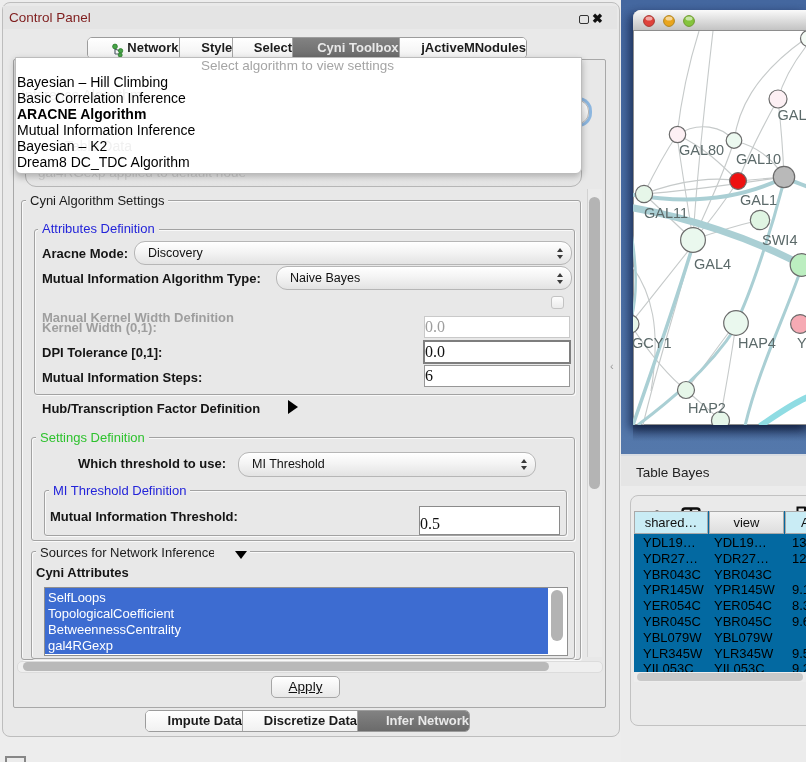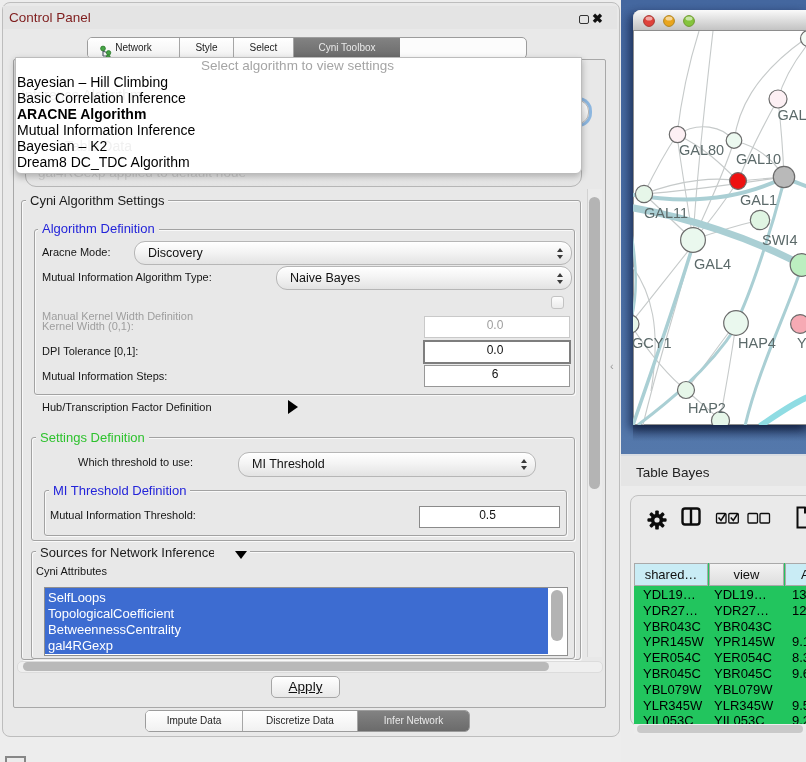--- a/index.html
+++ b/index.html
@@ -1,35 +1,35 @@
 <!DOCTYPE html>
 <html><head>
 <meta charset="utf-8">
 <style>
   html,body{margin:0;padding:0;}
   body{width:806px;height:762px;position:relative;overflow:hidden;
        background:#ededed;font-family:"Liberation Sans",sans-serif;}
   .abs{position:absolute;}
-  .lbl{font-size:11px;font-weight:normal;color:#151515;white-space:nowrap;}
+  .lbl{font-size:13px;font-weight:bold;color:#151515;white-space:nowrap;}
   .dis{color:#9e9e9e;}
   .combo{position:absolute;border:1px solid #b6b6b6;border-radius:11px;
      background:linear-gradient(180deg,#ffffff 0%,#f4f4f4 45%,#e3e3e3 100%);
      box-shadow:inset 0 1px 0 #fff;text-align:right;}
   .combo .ct{position:absolute;left:13px;top:4px;font-size:12.5px;color:#111;white-space:nowrap;}
   .arr{position:absolute;right:8px;top:50%;width:6px;height:11px;margin-top:-5.5px;}
   .arr:before{content:"";position:absolute;left:0;top:0;border-left:3px solid transparent;
      border-right:3px solid transparent;border-bottom:4px solid #3a3a3a;}
   .arr:after{content:"";position:absolute;left:0;bottom:0;border-left:3px solid transparent;
      border-right:3px solid transparent;border-top:4px solid #3a3a3a;}
-  .field{position:absolute;background:#fff;font-size:12px;color:#111;text-align:center;}
+  .field{position:absolute;background:#fff;font-size:16px;color:#111;text-align:left;font-family:Liberation Serif, serif;}
   .grp{position:absolute;border:1px solid #a2a2a2;border-radius:3px;box-shadow:inset 1px 1px 0 rgba(255,255,255,.75), 1px 1px 0 rgba(255,255,255,.75);}
   .gtitle{position:absolute;background:#e8e8e8;padding:0 4px;font-size:13px;white-space:nowrap;}
   .tabbar{position:absolute;display:flex;border:1px solid #9c9c9c;border-radius:5px;
      background:#fcfcfc;overflow:hidden;height:20px;}
-  .tabbar .seg{font-size:10px;font-weight:normal;color:#1c1c1c;text-align:center;
+  .tabbar .seg{font-size:13px;font-weight:bold;color:#1c1c1c;text-align:right;
      line-height:20px;border-left:1px solid #a6a6a6;background:linear-gradient(180deg,#ffffff,#f1f1f1);}
   .tabbar .seg:first-child{border-left:none;}
   .tabbar .sel{background:linear-gradient(180deg,#828282,#6b6b6b);color:#e9e9e9;}
 </style>
 </head>
 <body>
 
 <div class="abs" style="left:2px;top:2px;width:616px;height:733px;background:#e9e9e9;
      border:1px solid #bdbdbd;border-radius:8px;"></div>
 <div class="abs" style="left:3px;top:6px;width:614px;height:23px;background:#e4e4e4;"></div>
@@ -41,20 +41,21 @@
   <div class="seg" style="width:91px;"><span style="position:relative;">
     <svg width="12" height="14" style="position:absolute;left:-15px;top:3px" viewBox="0 0 12 14">
       <path d="M3 4 L3 11 M3 11 L8 11 M3 6 L8 8" stroke="#57636f" stroke-width="1.2" fill="none"></path>
       <circle cx="3" cy="3.5" r="2.4" fill="#46a546" stroke="#2c7a2c" stroke-width="0.8"></circle>
       <circle cx="8.6" cy="7.8" r="2.2" fill="#46a546" stroke="#2c7a2c" stroke-width="0.8"></circle>
       <circle cx="8.2" cy="12" r="2" fill="#46a546" stroke="#2c7a2c" stroke-width="0.8"></circle>
     </svg>Network</span></div>
   <div class="seg" style="width:53px;">Style</div>
   <div class="seg" style="width:59px;">Select</div>
   <div class="seg sel" style="width:106px;">Cyni Toolbox</div>
+  <div class="seg" style="width:127px;">jActiveMNodules</div>
 </div>
 
 <div class="abs" style="left:13px;top:59px;width:591px;height:647px;background:#e8e8e8;
      border:1px solid #a8a8a8;border-radius:2px;"></div>
 
 <div class="combo" style="left:25px;top:160px;width:555px;height:25px;"></div>
 <div class="abs" style="left:38px;top:165px;font-size:13.5px;color:#d3d3d3;white-space:nowrap;">gal4RGexp applied to default node</div>
 
 <div class="combo" style="left:300px;top:100px;width:287px;height:22px;
      box-shadow:0 0 0 3px rgba(110,165,220,.75);"></div>
@@ -70,21 +71,21 @@
 <b>ARACNE Algorithm</b><br>
 Mutual Information Inference<br>
 Bayesian – K2<br>
 Dream8 DC_TDC Algorithm
 </div>
 
 <div class="grp" style="left:21px;top:200px;width:558px;height:458px;"></div>
 <div class="gtitle" style="left:26px;top:193px;color:#1b1b1b;">Cyni Algorithm Settings</div>
 
 <div class="grp" style="left:34px;top:229px;width:539px;height:164px;"></div>
-<div class="gtitle" style="left:38px;top:221px;color:#2324d9;">Algorithm Definition</div>
+<div class="gtitle" style="left:38px;top:221px;color:#2324d9;">Attributes Definition</div>
 
 <div class="lbl abs" style="left:42px;top:246px;">Aracne Mode:</div>
 <div class="combo" style="left:134px;top:241px;width:436px;height:22px;">
   <div class="ct">Discovery</div>
     <div class="arr"></div>
   </div>
 
 <div class="lbl abs" style="left:42px;top:271px;">Mutual Information Algorithm Type:</div>
 <div class="combo" style="left:276px;top:266px;width:294px;height:22px;">
   <div class="ct">Naive Bayes</div>
@@ -118,21 +119,21 @@
 <div class="combo" style="left:238px;top:452px;width:296px;height:23px;">
   <div class="ct">MI Threshold</div>
     <div class="arr"></div>
   </div>
 
 <div class="grp" style="left:44px;top:490px;width:521px;height:44px;"></div>
 <div class="gtitle" style="left:49px;top:483px;color:#2324d9;">MI Threshold Definition</div>
 
 <div class="lbl abs" style="left:50px;top:509px;">Mutual Information Threshold:</div>
 <div class="field" style="left:419px;top:506px;width:135px;height:19px;border:1.5px solid #8a8a8a;
-     padding:1px 4px 0 0;">0.5</div>
+     padding:8px 4px 0 0;">0.5</div>
 
 <div class="grp" style="left:31px;top:551px;width:542px;height:106px;"></div>
 <div class="gtitle" style="left:36px;top:545px;color:#1b1b1b;">Sources for Network Inference</div>
 <div class="abs" style="left:214px;top:545px;width:36px;height:13px;background:#e8e8e8;"></div>
 <div class="abs" style="left:235px;top:551px;width:0;height:0;border-left:6.5px solid transparent;
      border-right:6.5px solid transparent;border-top:8px solid #000;"></div>
 <div class="lbl abs" style="left:36px;top:565px;">Cyni Attributes</div>
 
 <div class="abs" style="left:44px;top:587px;width:522px;height:67px;background:#fff;border:1px solid #909090;"></div>
 <div class="abs" style="left:45px;top:588px;width:503px;height:65.5px;background:#3d6cd1;"></div>
@@ -285,21 +286,21 @@
     <rect x="82.5" y="8.5" width="9.5" height="9.5" rx="1"></rect>
     <rect x="94.8" y="8.5" width="9.5" height="9.5" rx="1"></rect>
     <path d="M84.5 12.5 l2.5 3 4.5-7" stroke-width="1.5"></path>
     <path d="M96.8 12.5 l2.5 3 4.5-7" stroke-width="1.5"></path>
     <rect x="114" y="8.5" width="9.5" height="9.5" rx="1"></rect>
     <rect x="126" y="8.5" width="9.5" height="9.5" rx="1"></rect>
   </g>
   <path d="M163.5 2.5 h7.5 l5 5 v15 h-12.5 z M171 2.5 v5 h5" fill="none" stroke="#0c0c0c" stroke-width="2"></path>
 </svg>
 
-<div class="abs" style="left:634px;top:563px;width:172px;height:171px;background:#22c55e;overflow:hidden;">
+<div class="abs" style="left:634px;top:511px;width:172px;height:171px;background:#0369a1;overflow:hidden;">
   <div class="abs" style="left:0;top:0;width:74px;height:23px;background:#c9ecf5;border:1px solid #a9a9a9;
        box-sizing:border-box;text-align:center;font-size:13px;line-height:22px;color:#111;">shared…</div>
   <div class="abs" style="left:75px;top:0;width:75px;height:23px;background:linear-gradient(180deg,#f3f3f3,#dedede);
        border:1px solid #a9a9a9;box-sizing:border-box;text-align:center;font-size:13px;line-height:22px;color:#111;">view</div>
   <div class="abs" style="left:151px;top:0;width:60px;height:23px;background:#c9ecf5;border:1px solid #a9a9a9;
        box-sizing:border-box;text-align:left;padding-left:15px;font-size:13px;line-height:22px;color:#111;">Av</div>
   <div class="abs" style="left:9px;top:24px;font-size:13px;line-height:15.8px;color:#000;white-space:pre;">YDL19…
 YDR27…
 YBR043C
 YPR145W

